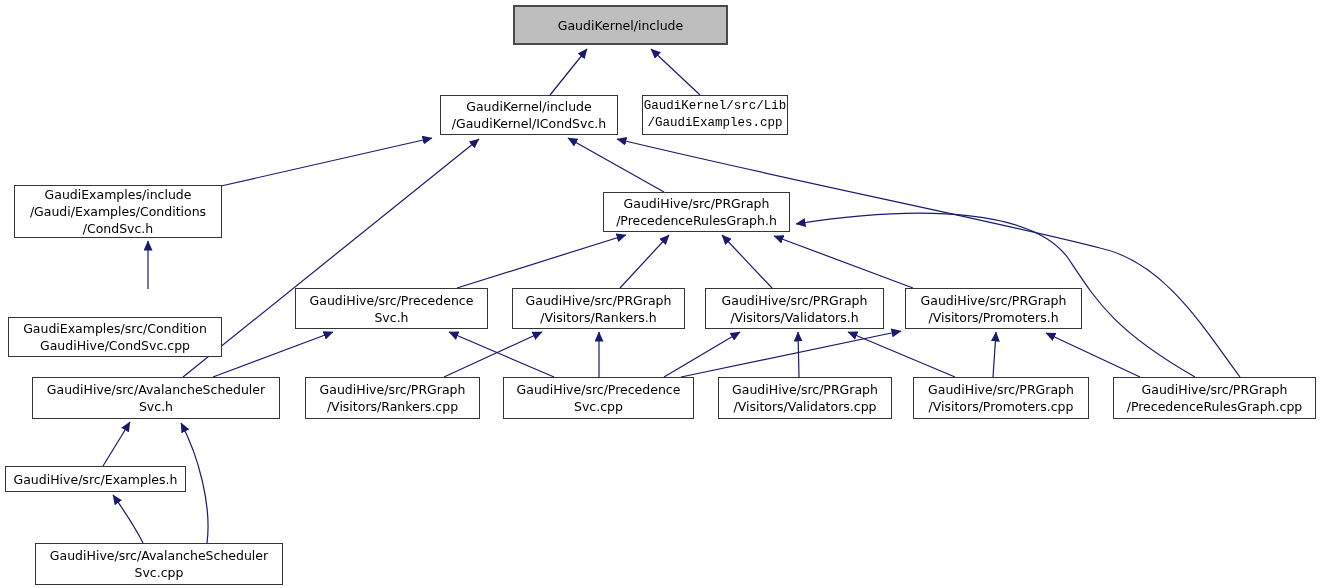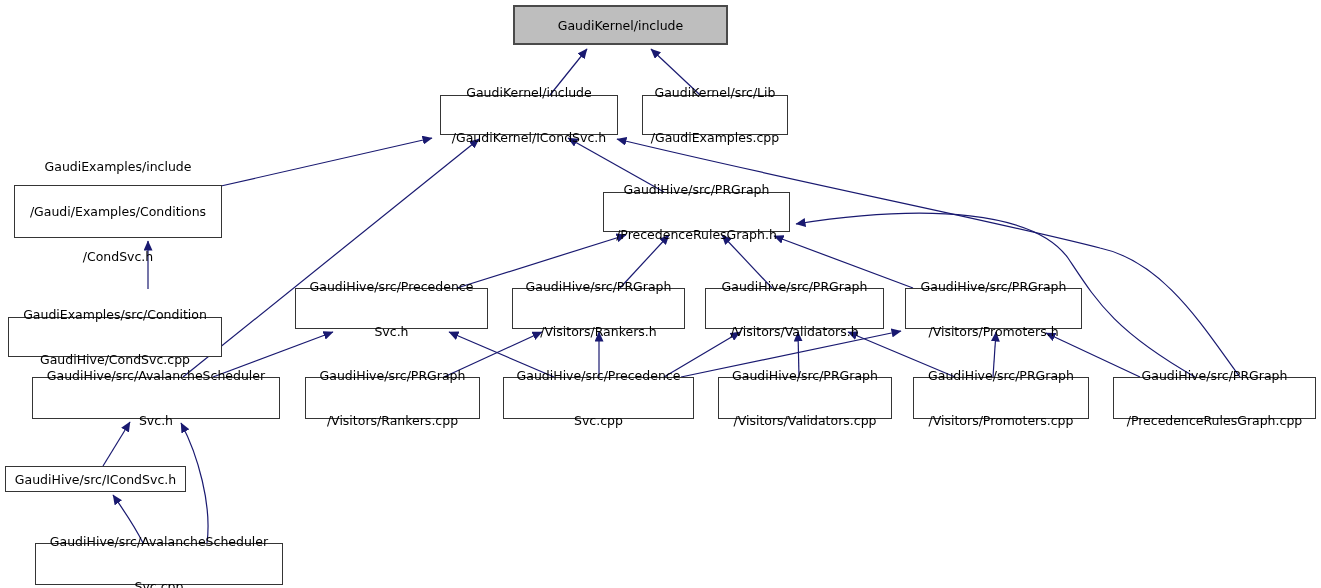--- a/index.html
+++ b/index.html
@@ -20,21 +20,20 @@
     display:flex;
     flex-direction:column;
     align-items:center;
     justify-content:center;
     text-align:left;
     font-size:12.5px;
     line-height:17px;
     color:#000000;
     white-space:nowrap;
     cursor:pointer;
-    gap:28px;
   }
   .node.highlight{
     background:#bebebe;
     border:2px solid #4a4a4a;
   }
   .node .line{pointer-events:none;}
 </style>
 </head>
 <body>
 
@@ -71,21 +70,21 @@
       <path d="M 207 543 C 212 505 198 455 181 423" class="edge" marker-end="url(#arrow)"></path>
       <path d="M 143 543 C 133 523 122 508 113 495" class="edge" marker-end="url(#arrow)"></path>
     </svg>
 <div class="node highlight" style="left: 513px; top: 5px; width: 215px; height: 40px;">
       <div class="line">GaudiKernel/include</div>
     </div>
     <div class="node" style="left: 440px; top: 95px; width: 178px; height: 40px;">
       <div class="line">GaudiKernel/include</div>
       <div class="line">/GaudiKernel/ICondSvc.h</div>
     </div>
-    <div class="node" style="left: 642px; top: 95px; width: 146px; height: 40px;">
+    <div class="node" style="left: 642px; top: 95px; width: 146px; height: 40px; font-family: Liberation Mono, monospace;">
       <div class="line">GaudiKernel/src/Lib</div>
       <div class="line">/GaudiExamples.cpp</div>
     </div>
     <div class="node" style="left: 14px; top: 185px; width: 208px; height: 53px;">
       <div class="line">GaudiExamples/include</div>
       <div class="line">/Gaudi/Examples/Conditions</div>
       <div class="line">/CondSvc.h</div>
     </div>
     <div class="node" style="left: 603px; top: 192px; width: 187px; height: 40px;">
       <div class="line">GaudiHive/src/PRGraph</div>
@@ -129,19 +128,19 @@
     </div>
     <div class="node" style="left: 913px; top: 377px; width: 176px; height: 42px;">
       <div class="line">GaudiHive/src/PRGraph</div>
       <div class="line">/Visitors/Promoters.cpp</div>
     </div>
     <div class="node" style="left: 1113px; top: 377px; width: 203px; height: 42px;">
       <div class="line">GaudiHive/src/PRGraph</div>
       <div class="line">/PrecedenceRulesGraph.cpp</div>
     </div>
     <div class="node" style="left: 5px; top: 466px; width: 181px; height: 26px;">
-      <div class="line">GaudiHive/src/ICondSvc.h</div>
+      <div class="line">GaudiHive/src/Examples.h</div>
     </div>
     <div class="node" style="left: 35px; top: 543px; width: 248px; height: 42px;">
       <div class="line">GaudiHive/src/AvalancheScheduler</div>
       <div class="line">Svc.cpp</div>
     </div>
   </div>
 
 </body></html>

